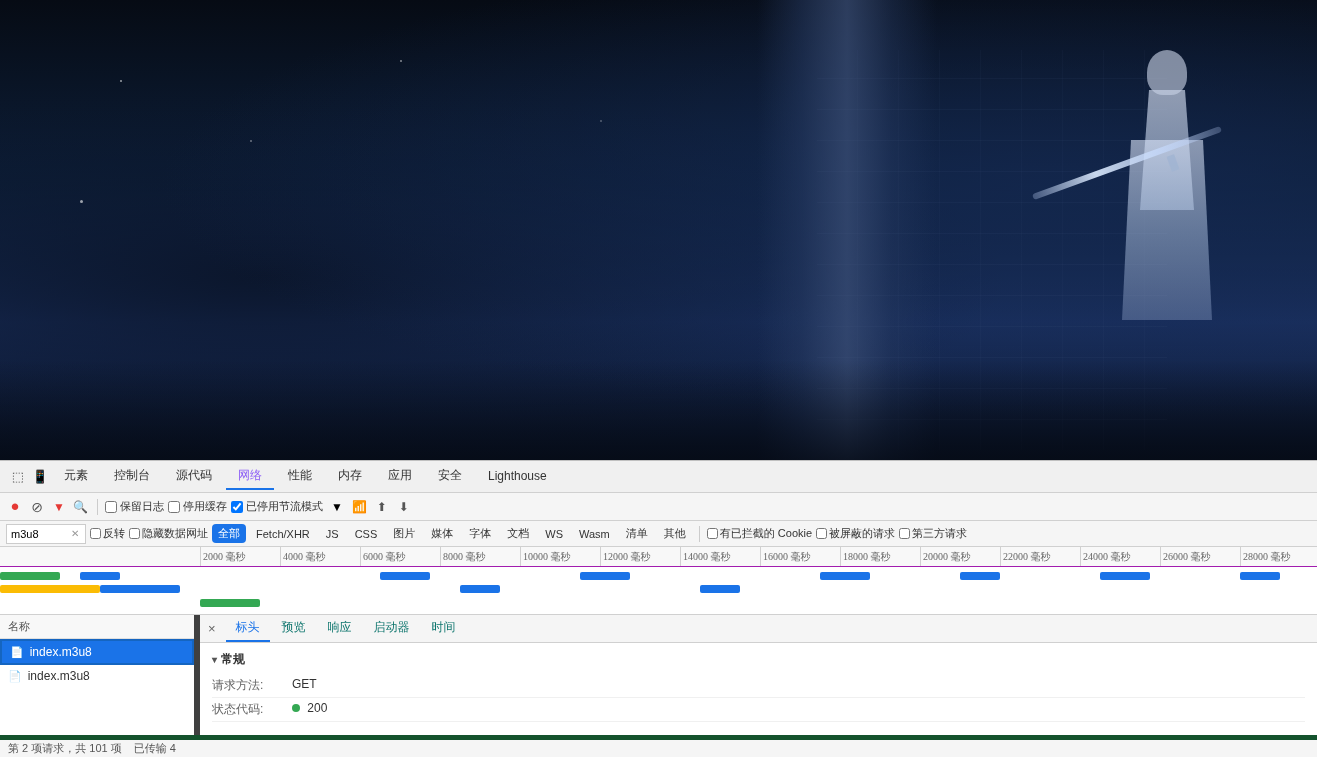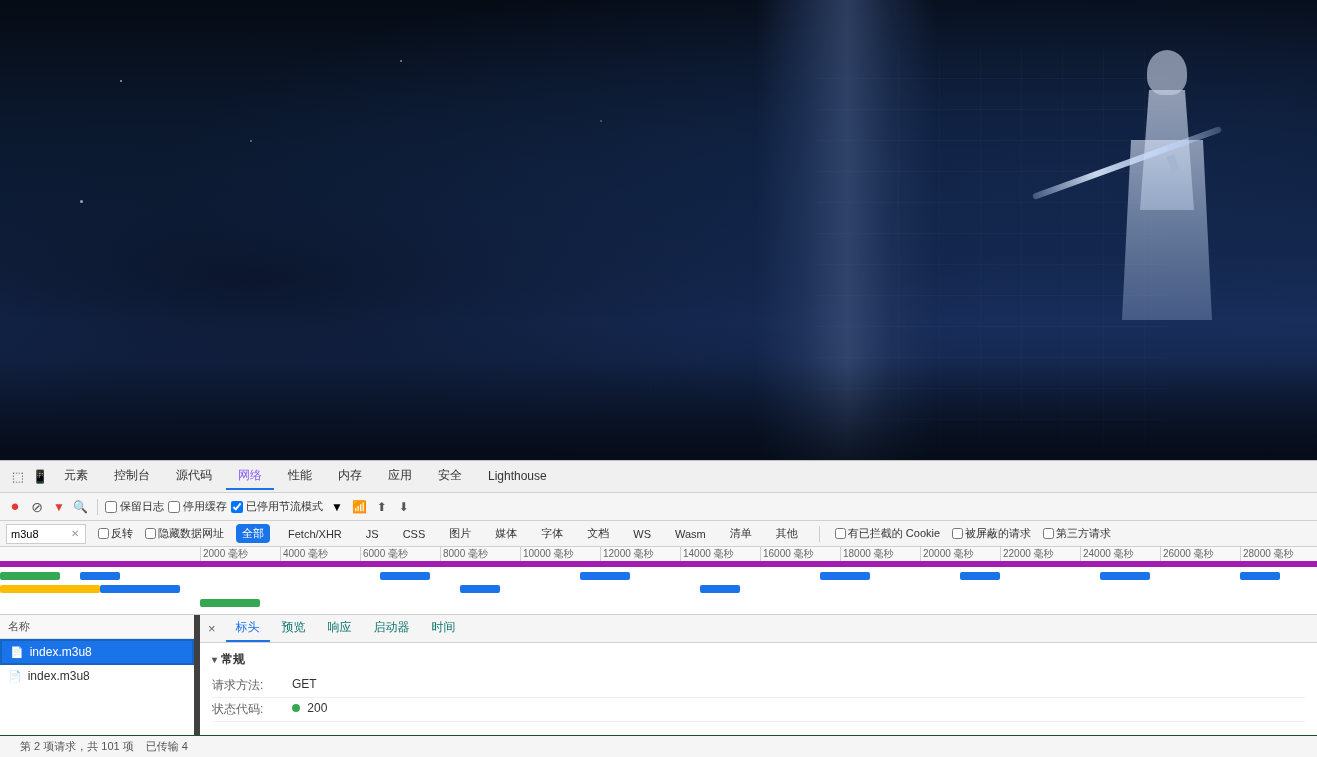--- a/index.html
+++ b/index.html
@@ -99,21 +99,21 @@
     .filter-dropdown { display: flex; align-items: center; gap: 2px; padding: 0 4px; cursor: pointer; }
 
     
     #filter-bar {
       height: 26px;
       background: #f5f5f5;
       border-bottom: 1px solid #d0d0d0;
       display: flex;
       align-items: center;
       padding: 0 6px;
-      gap: 12px;
+      gap: 4px;
       overflow-x: auto;
     }
     .filter-chip {
       padding: 2px 6px;
       font-size: 11px;
       color: #333;
       cursor: pointer;
       border-radius: 4px;
       white-space: nowrap;
     }
@@ -125,27 +125,28 @@
     #timeline {
       height: 68px;
       background: white;
       border-bottom: 1px solid #d0d0d0;
       position: relative;
       overflow: hidden;
     }
     #timeline-ruler {
       height: 20px;
       background: #f8f8f8;
-      border-bottom: 6px solid #a21caf;
+      border-bottom: 1px solid #a21caf;
       display: flex;
       align-items: center;
       padding: 0 0 0 200px;
       font-size: 10px;
       color: #666;
       overflow: hidden;
+      font-family: Liberation Serif, serif;
     }
     .ruler-mark { 
       min-width: 80px;
       text-align: left;
       padding-left: 2px;
       border-left: 1px solid #d0d0d0;
       height: 20px;
       display: flex; align-items: center;
       font-size: 10px;
     }
@@ -257,24 +258,24 @@
       border-radius: 50%;
       background: #34a853;
       display: inline-block;
       margin-right: 4px;
     }
 
     
     #summary-bar {
       height: 22px;
       background: #f5f5f5;
-      border-top: 1px solid #14532d;
-      display: flex;
-      align-items: center;
-      padding: 0 20px;
+      border-top: 5px solid #14532d;
+      display: flex;
+      align-items: center;
+      padding: 0 8px;
       font-size: 11px;
       color: #555;
       gap: 12px;
     }
 
     
     .url-box {
       border: 2px solid #e53935;
       padding: 2px 6px;
       display: inline-block;

